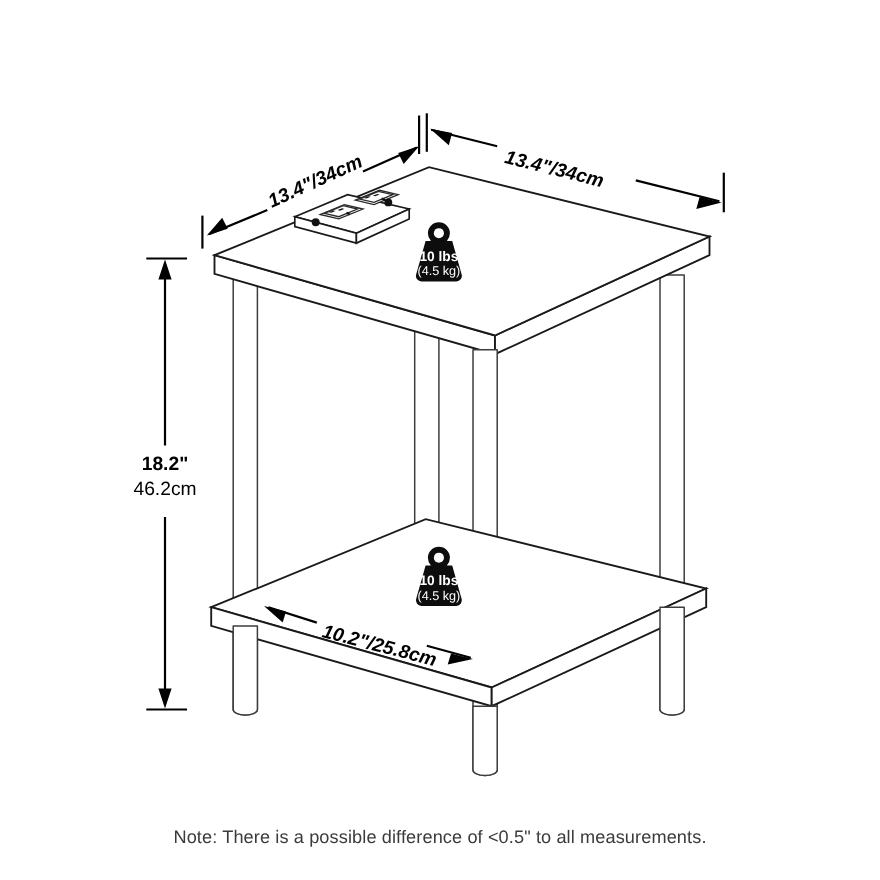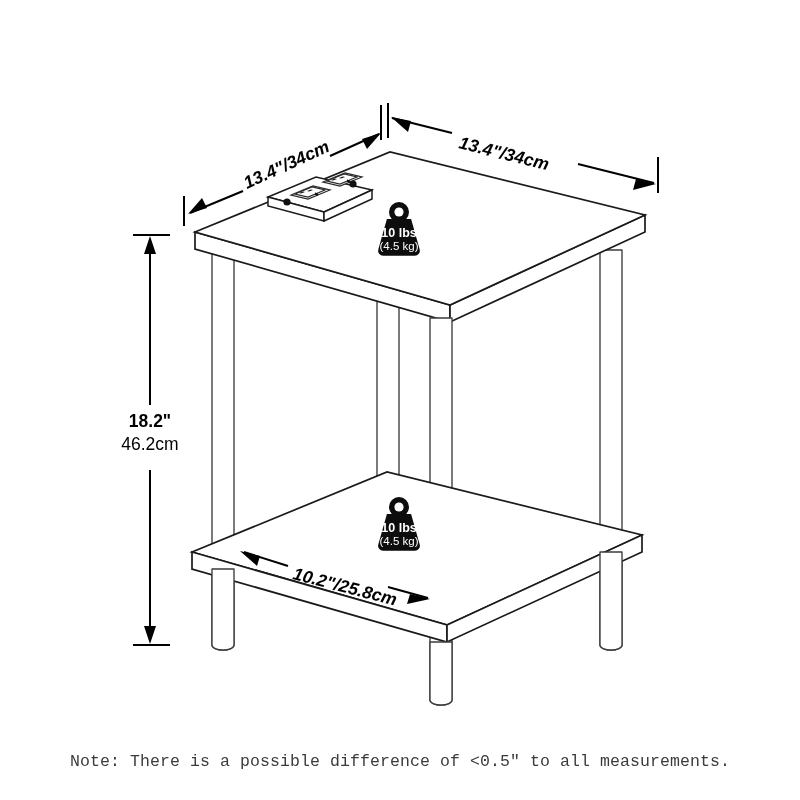--- a/index.html
+++ b/index.html
@@ -54,21 +54,21 @@
     fill: #000000;
     letter-spacing: 0px;
   }
   .dimtext .b { font-weight: bold; font-style: italic; }
   .note {
     position: absolute;
     left: 0;
     top: 752px;
     width: 800px;
     text-align: center;
-    font-family: Liberation Mono, monospace;
+    font-family: Liberation Sans, sans-serif;
     font-size: 16.5px;
     color: #3b3b3b;
     letter-spacing: 0.1px;
   }
   .wlabel-lbs {
     font-family: "Liberation Sans", sans-serif;
     font-size: 12.5px;
     font-weight: bold;
     fill: #ffffff;
   }

